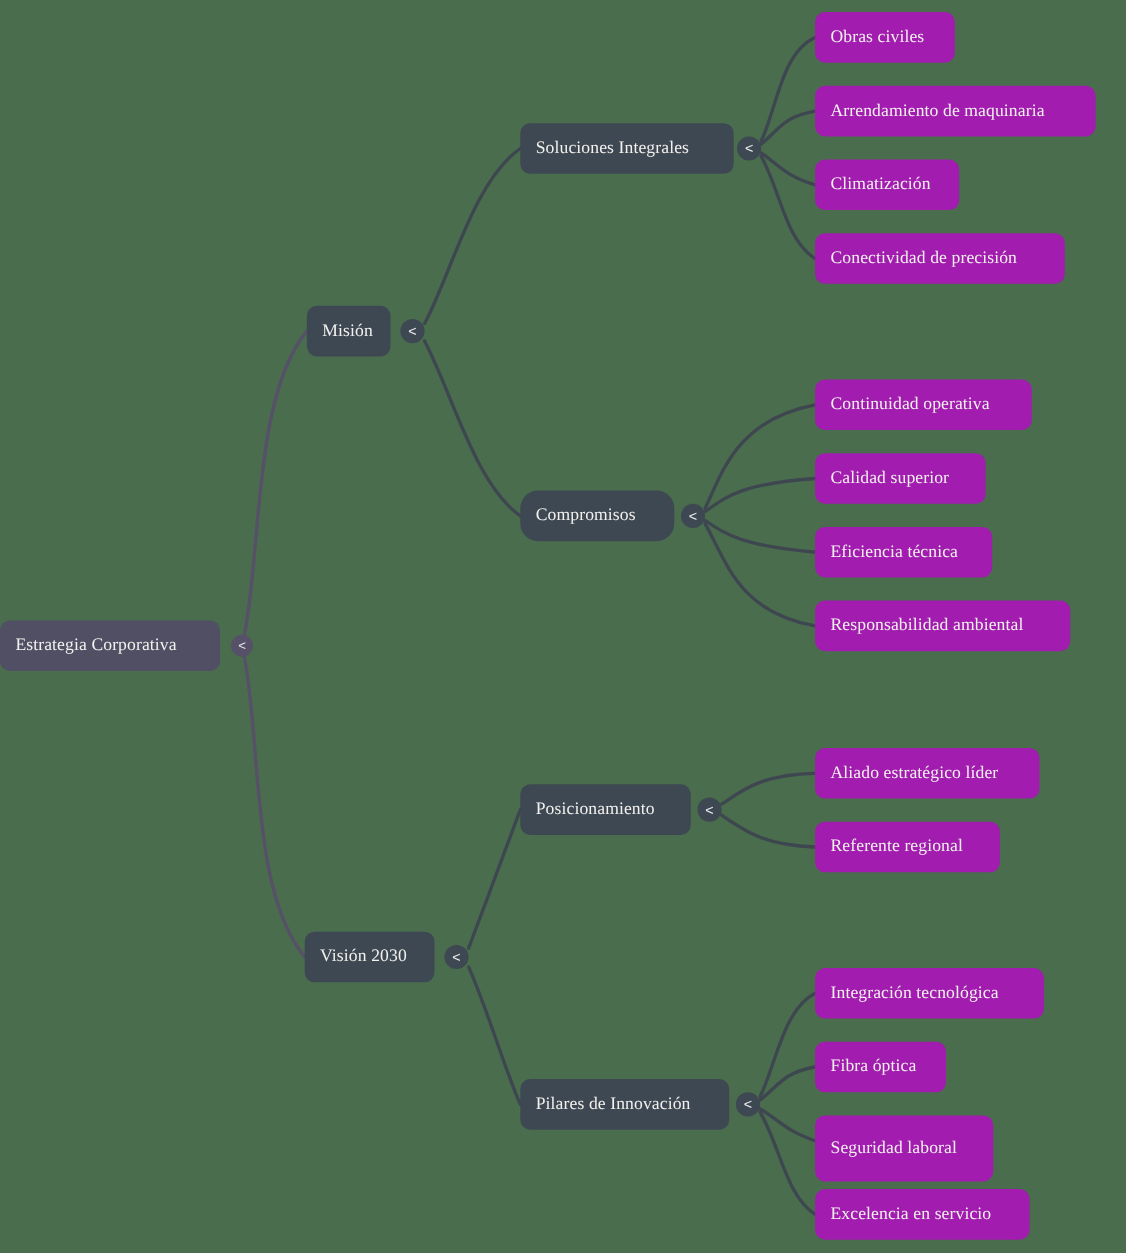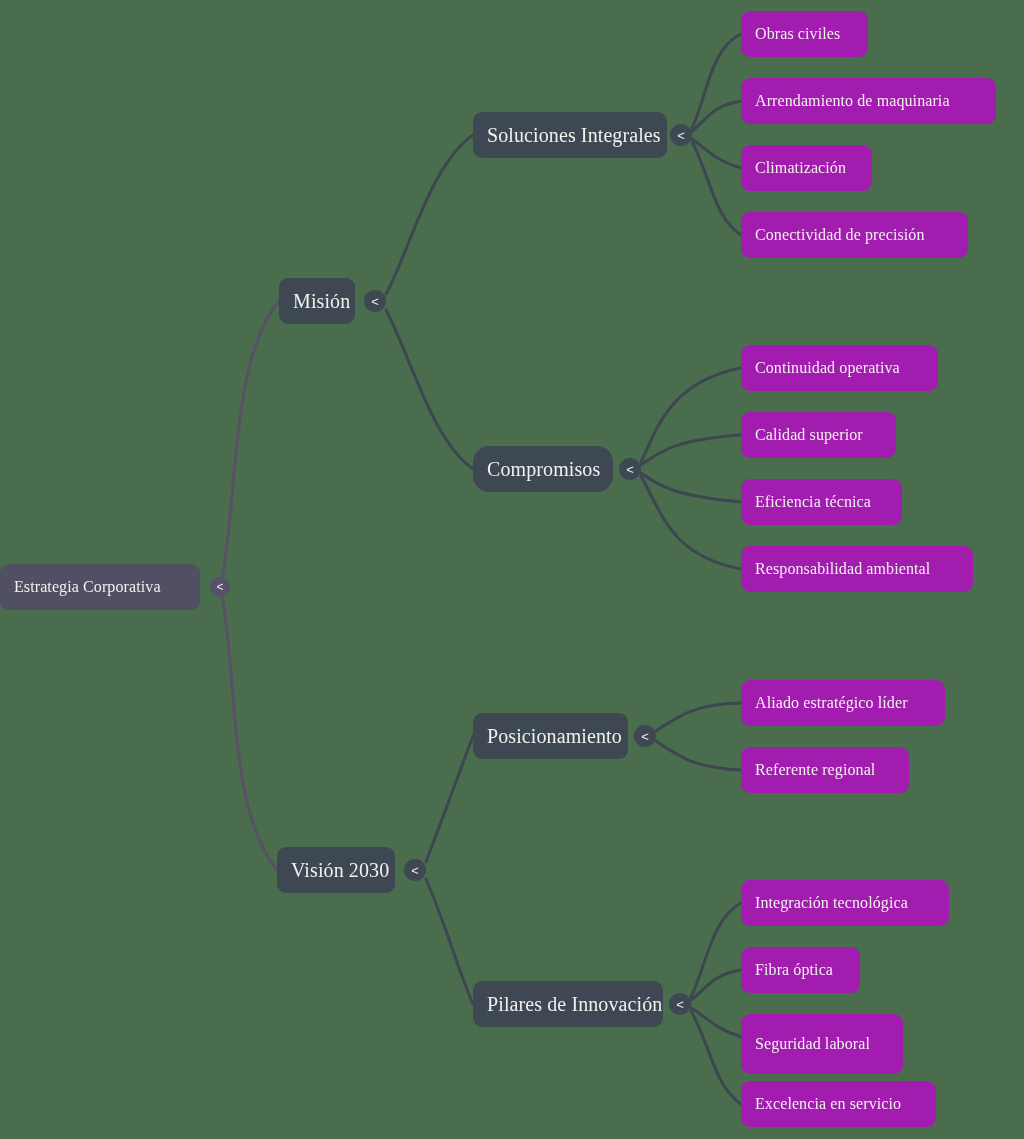--- a/index.html
+++ b/index.html
@@ -39,21 +39,21 @@
     white-space: nowrap;
     padding: 0 14px;
     letter-spacing: 0.1px;
   }
   .node.root {
     background: #504f64;
     font-size: 16px;
   }
   .node.branch {
     background: #3e4853;
-    font-size: 20px;
+    font-size: 16px;
   }
   .node.leaf {
     background: #a21caf;
     font-size: 16px;
   }
   .toggle {
     position: absolute;
     border-radius: 50%;
     display: flex;
     align-items: center;

